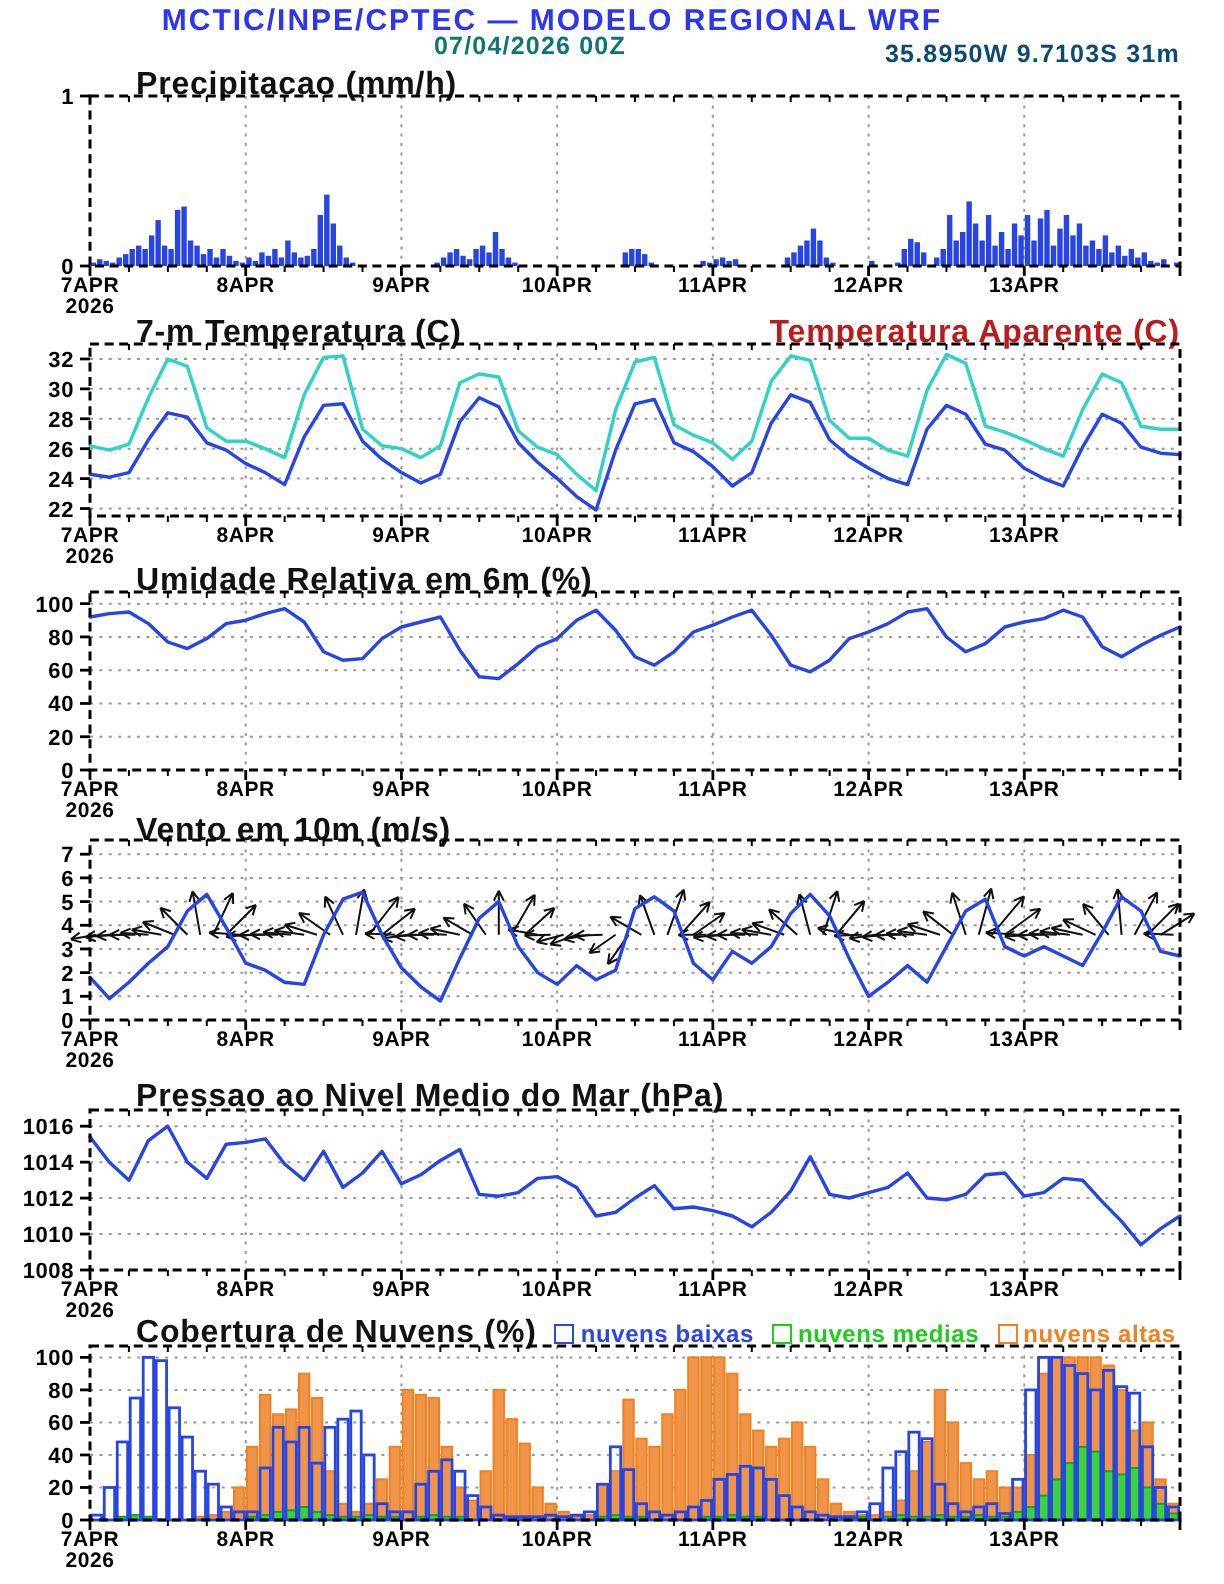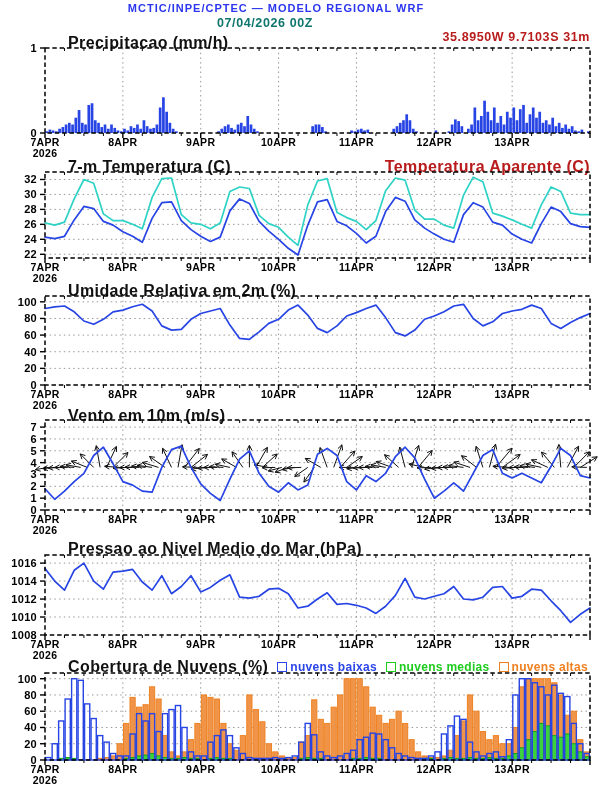--- a/index.html
+++ b/index.html
@@ -1,22 +1,22 @@
 <!DOCTYPE html>
 <html><head>
 <meta charset="utf-8">
 <style>
   html,body{margin:0;padding:0;background:#ffffff;}
   .canvas{position:relative;width:612px;height:792px;background:#fff;overflow:hidden;
           font-family:"Liberation Sans",sans-serif;font-weight:bold;}
   .abs{position:absolute;white-space:nowrap;}
-  .h1{top:2px;left:0;width:552px;text-align:center;font-size:11px;letter-spacing:1px;color:#2b36ee;}
+  .h1{top:2px;left:0;width:552px;text-align:center;font-size:15px;letter-spacing:1px;color:#2b36ee;}
   .h2s{top:16px;left:38px;font-size:12.5px;letter-spacing:0.6px;color:#f08020;}
   .h2r{top:16px;left:217px;font-size:12.5px;letter-spacing:0.6px;color:#0f766e;}
-  .h3{top:30px;right:22px;font-size:12.5px;letter-spacing:0.6px;color:#b91c1c;}
+  .h3{top:20px;right:22px;font-size:12.5px;letter-spacing:0.6px;color:#0c4a6e;}
   .ptitle{font-size:16px;letter-spacing:0.4px;color:#111;}
   .cyan{color:#b91c1c;}
   .legend-row{display:flex;align-items:center;gap:9px;font-size:12px;letter-spacing:0.3px;}
   .sw{display:inline-block;width:8px;height:8px;border-width:1.6px;border-style:solid;
       background:#fff;margin-right:3px;vertical-align:-1px;}
   .lg-blue{color:#2b45e8;}  .sw-blue{border-color:#2b45e8;}
   .lg-green{color:#1ecc1e;} .sw-green{border-color:#1ecc1e;}
   .lg-orange{color:#f08020;}.sw-orange{border-color:#f08020;}
   svg#chart-svg{position:absolute;top:0;left:0;}
 </style>
@@ -25,21 +25,21 @@
 
 <div class="canvas">
 
   <div class="abs h1">MCTIC/INPE/CPTEC — MODELO REGIONAL WRF</div>
   <div class="abs h2r">07/04/2026 00Z</div>
   <div class="abs h3">35.8950W 9.7103S 31m</div>
 
   <div class="abs ptitle" style="top:34px;left:68px">Precipitacao (mm/h)</div>
   <div class="abs ptitle" style="top:158px;left:68px">7-m Temperatura (C)</div>
   <div class="abs ptitle cyan" style="top:158px;right:22px">Temperatura Aparente (C)</div>
-  <div class="abs ptitle" style="top:282px;left:68px">Umidade Relativa em 2m (%)</div>
+  <div class="abs ptitle" style="top:282px;left:68px">Umidade Relativa em 6m (%)</div>
   <div class="abs ptitle" style="top:407px;left:68px">Vento em 10m (m/s)</div>
   <div class="abs legend-row" style="top:658px;left:68px">
     <span class="ptitle">Cobertura de Nuvens (%)</span>
     <span class="lg-blue"><span class="sw sw-blue"></span><span>nuvens baixas</span></span>
     <span class="lg-green"><span class="sw sw-green"></span><span>nuvens medias</span></span>
     <span class="lg-orange"><span class="sw sw-orange"></span><span>nuvens altas</span></span>
   </div>
 
   <div class="abs ptitle" style="top:540px;left:68px">Pressao ao Nivel Medio do Mar (hPa)</div>
 

